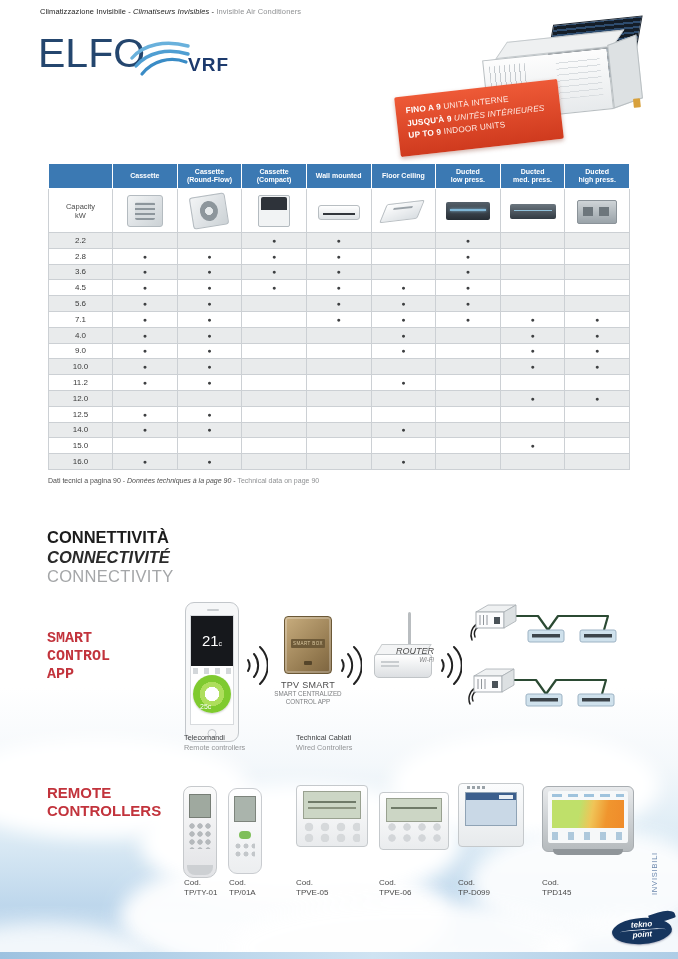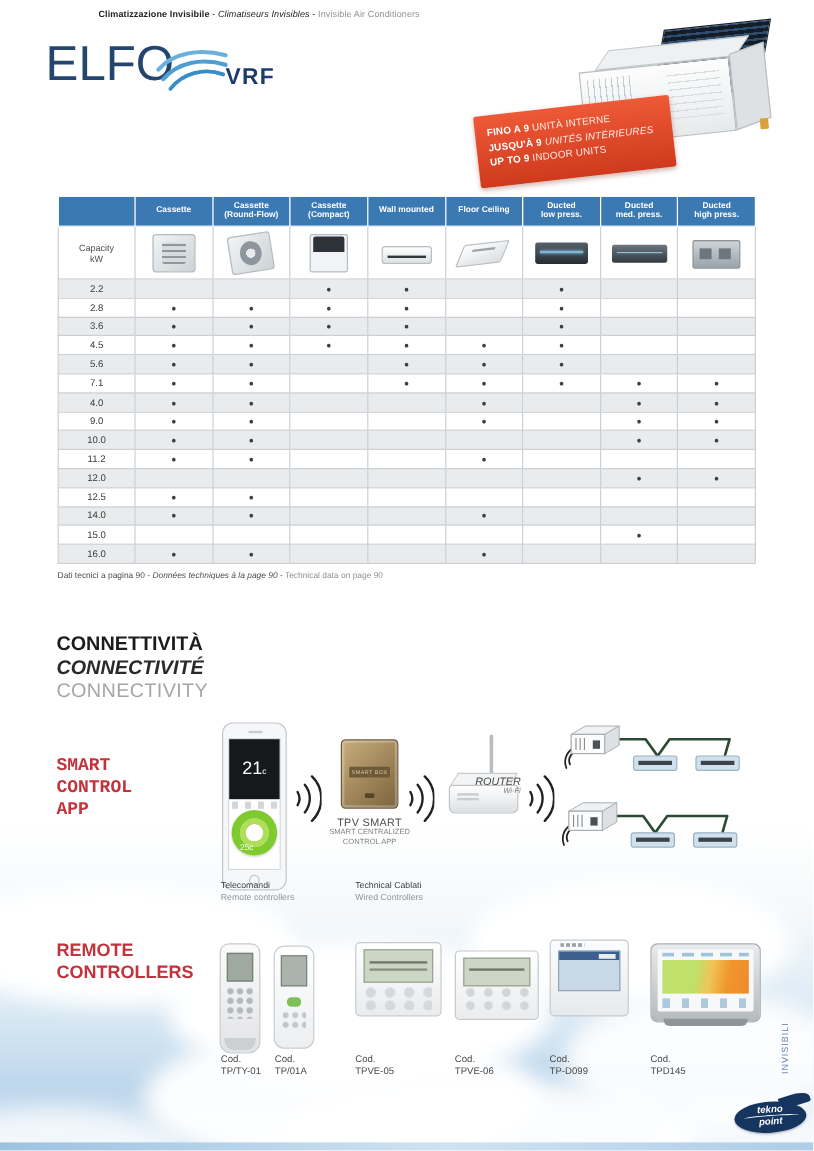--- a/index.html
+++ b/index.html
@@ -9,21 +9,21 @@
 
   
   .sky { position:absolute; left:0; right:0; top:688px; bottom:0; overflow:hidden;
     background:linear-gradient(180deg,#ffffff 0%,#f4f8fb 28%,#dcebf5 55%,#bed7ec 80%,#cfe2f1 100%); }
   .cloud { position:absolute; background:#ffffff; border-radius:50%; filter:blur(9px); }
   .skyline { position:absolute; left:0; right:0; bottom:0; height:7px;
     background:linear-gradient(90deg,#9dc2e0,#cfe3f2 55%,#aecde6); }
 
   
   .topbar { position:absolute; left:40px; top:7px; font-size:7.5px; color:#222; letter-spacing:.1px; }
-  .topbar .t-it { font-weight:bold;margin-left:42px; }
+  .topbar .t-it { font-weight:normal; }
   .topbar .t-fr { font-style:italic; }
   .topbar .t-en { color:#8f9193; }
 
   
   .logo { position:absolute; left:38px; top:30px; width:200px; height:52px; }
   .logo .brand { font-size:41px; color:#24466e; letter-spacing:0; font-weight:400; }
   .logo svg.swoosh { position:absolute; left:92px; top:6px; }
   .logo .product { position:absolute; left:150px; top:24px; font-size:19px; font-weight:bold; color:#1d3a6d; letter-spacing:1px; }
 
   

